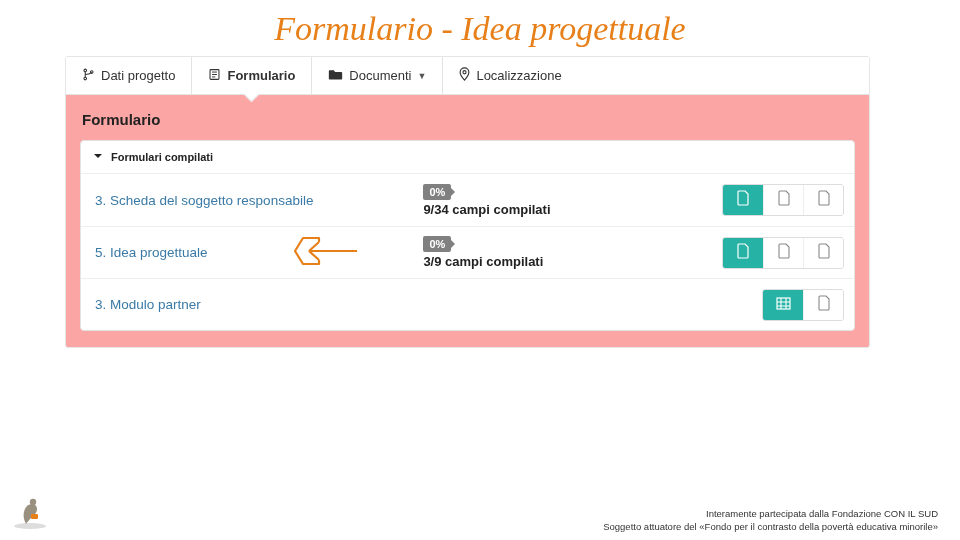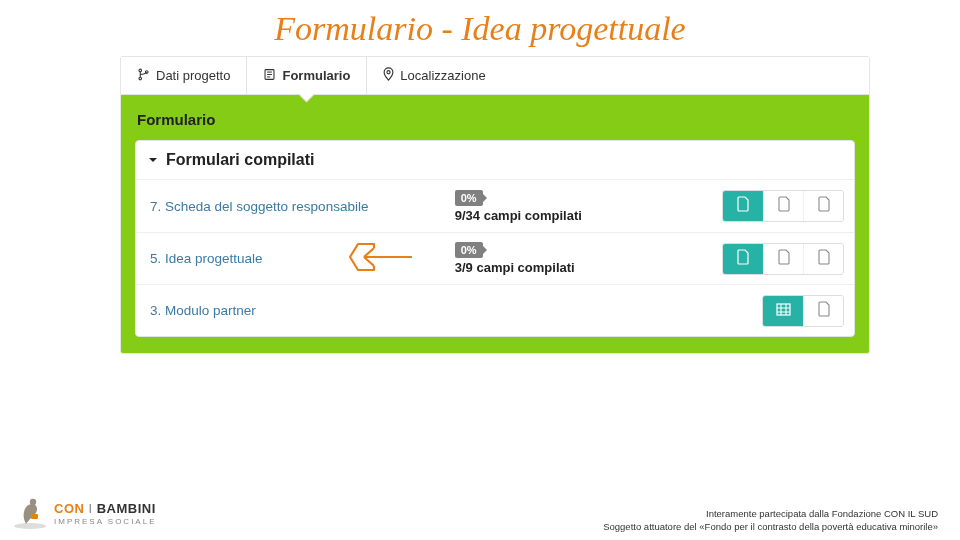--- a/index.html
+++ b/index.html
@@ -13,24 +13,24 @@
   }
   .slide-title {
     font-family: Georgia, 'Times New Roman', serif;
     font-style: italic;
     color: #e8801a;
     font-size: 34px;
     text-align: center;
     padding: 10px 0 8px 0;
   }
   .app {
-    margin: 0 90px 0 120px;
+    margin: 0 90px 0 65px;
     border: 1px solid #e6e6e6;
     border-radius: 3px;
-    background: #84cc16;
+    background: #fca5a5;
   }
   .tabs {
     display: flex;
     background: #fff;
     border-bottom: 1px solid #e3e3e3;
     height: 38px;
     align-items: stretch;
   }
   .tab {
     display: flex;
@@ -74,21 +74,21 @@
     border: 1px solid #e3e3e3;
     border-radius: 4px;
     background: #fff;
   }
   .card-header {
     display: flex;
     align-items: center;
     gap: 8px;
     padding: 10px 12px;
     font-weight: 700;
-    font-size: 16px;
+    font-size: 11px;
     color: #222;
     border-bottom: 1px solid #eee;
   }
   .rows { }
   .row {
     display: flex;
     align-items: center;
     border-top: 1px solid #eee;
     min-height: 52px;
     position: relative;
@@ -224,20 +224,29 @@
             <rect x="2.5" y="2" width="11" height="12" rx="1" stroke="#333" stroke-width="1.3"></rect>
             <line x1="5" y1="5" x2="11" y2="5" stroke="#333" stroke-width="1.2"></line>
             <line x1="5" y1="8" x2="11" y2="8" stroke="#333" stroke-width="1.2"></line>
             <line x1="5" y1="11" x2="9" y2="11" stroke="#333" stroke-width="1.2"></line>
           </svg>
       </span>
       <span>Formulario</span>
     </div>
     <div class="tab">
       <span>
+        <svg width="15" height="13" viewBox="0 0 18 14" fill="#333">
+            <path d="M1 3c0-.6.4-1 1-1h5l1.5 2H16c.6 0 1 .4 1 1v7c0 .6-.4 1-1 1H2c-.6 0-1-.4-1-1V3z"></path>
+          </svg>
+      </span>
+      <span>Documenti</span>
+      <span class="caret-down">▼</span>
+    </div>
+    <div class="tab">
+      <span>
         <svg width="11" height="14" viewBox="0 0 12 16" fill="none">
             <path d="M6 15s5-5.5 5-9a5 5 0 10-10 0c0 3.5 5 9 5 9z" stroke="#333" stroke-width="1.3"></path>
             <circle cx="6" cy="6" r="1.8" stroke="#333" stroke-width="1.3"></circle>
           </svg>
       </span>
       <span>Localizzazione</span>
     </div>
   </div>
 
   <div class="panel">
@@ -249,21 +258,21 @@
           <svg width="10" height="10" viewBox="0 0 10 10">
               <path d="M1 3l4 4 4-4" fill="#222"></path>
             </svg>
         </span>
         <span>Formulari compilati</span>
       </div>
 
       <div class="rows">
 
         <div class="row">
-          <div class="row-label">7. Scheda del soggetto responsabile</div>
+          <div class="row-label">3. Scheda del soggetto responsabile</div>
           <div class="row-progress">
             <span class="progress-badge">0%</span><br>
             <span>9/34 campi compilati</span>
           </div>
           <div class="row-actions">
             <div class="btn-group">
               <div class="btn teal">
                 <span>
                   <svg width="14" height="16" viewBox="0 0 14 16" fill="none">
                       <path d="M3 1h6l3 3v10a1 1 0 01-1 1H3a1 1 0 01-1-1V2a1 1 0 011-1z" stroke="#fff" stroke-width="1.2"></path>
@@ -362,24 +371,18 @@
 <div class="footer">
   <div class="logo">
     <span>
       <svg width="36" height="38" viewBox="0 0 36 38">
           <ellipse cx="18" cy="34" rx="16" ry="3" fill="#ddd"></ellipse>
           <path d="M14 32c-2-4-3-8-2-12 1-5 4-8 8-8 3 0 5 2 5 5 0 4-3 6-5 8-2 2-4 4-6 7z" fill="#9a9080"></path>
           <circle cx="21" cy="10" r="3.2" fill="#9a9080"></circle>
           <rect x="19" y="22" width="7" height="5" rx="1" fill="#e8801a"></rect>
         </svg>
     </span>
-    <div>
-      <div class="logo-text">
-        <span class="con">CON</span><span class="i"> I </span><span class="bam">BAMBINI</span>
-      </div>
-      <div class="logo-sub">IMPRESA SOCIALE</div>
-    </div>
   </div>
   <div class="footer-text">
     <div>Interamente partecipata dalla Fondazione CON IL SUD</div>
     <div>Soggetto attuatore del «Fondo per il contrasto della povertà educativa minorile»</div>
   </div>
 </div>
 
 </body></html>

